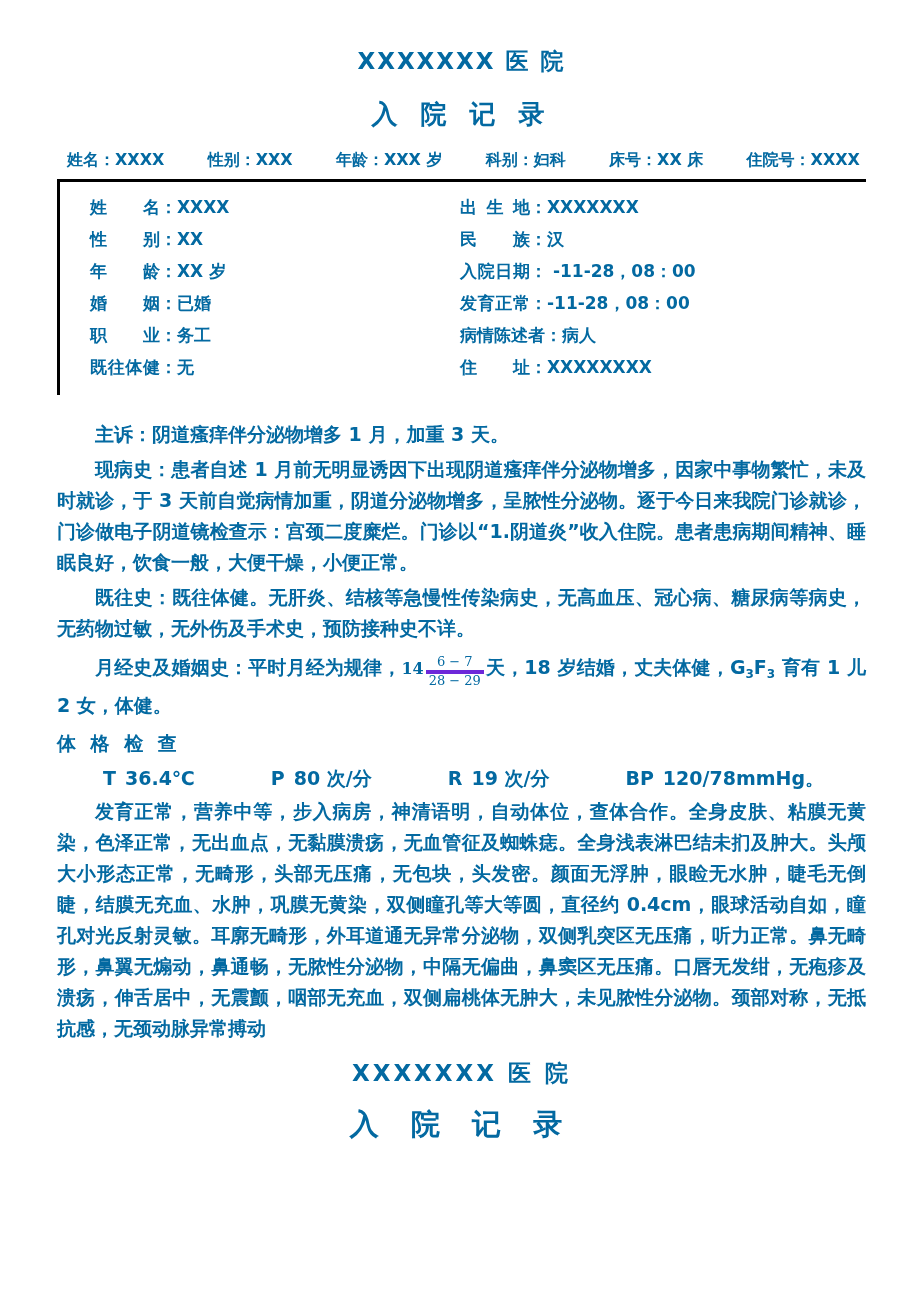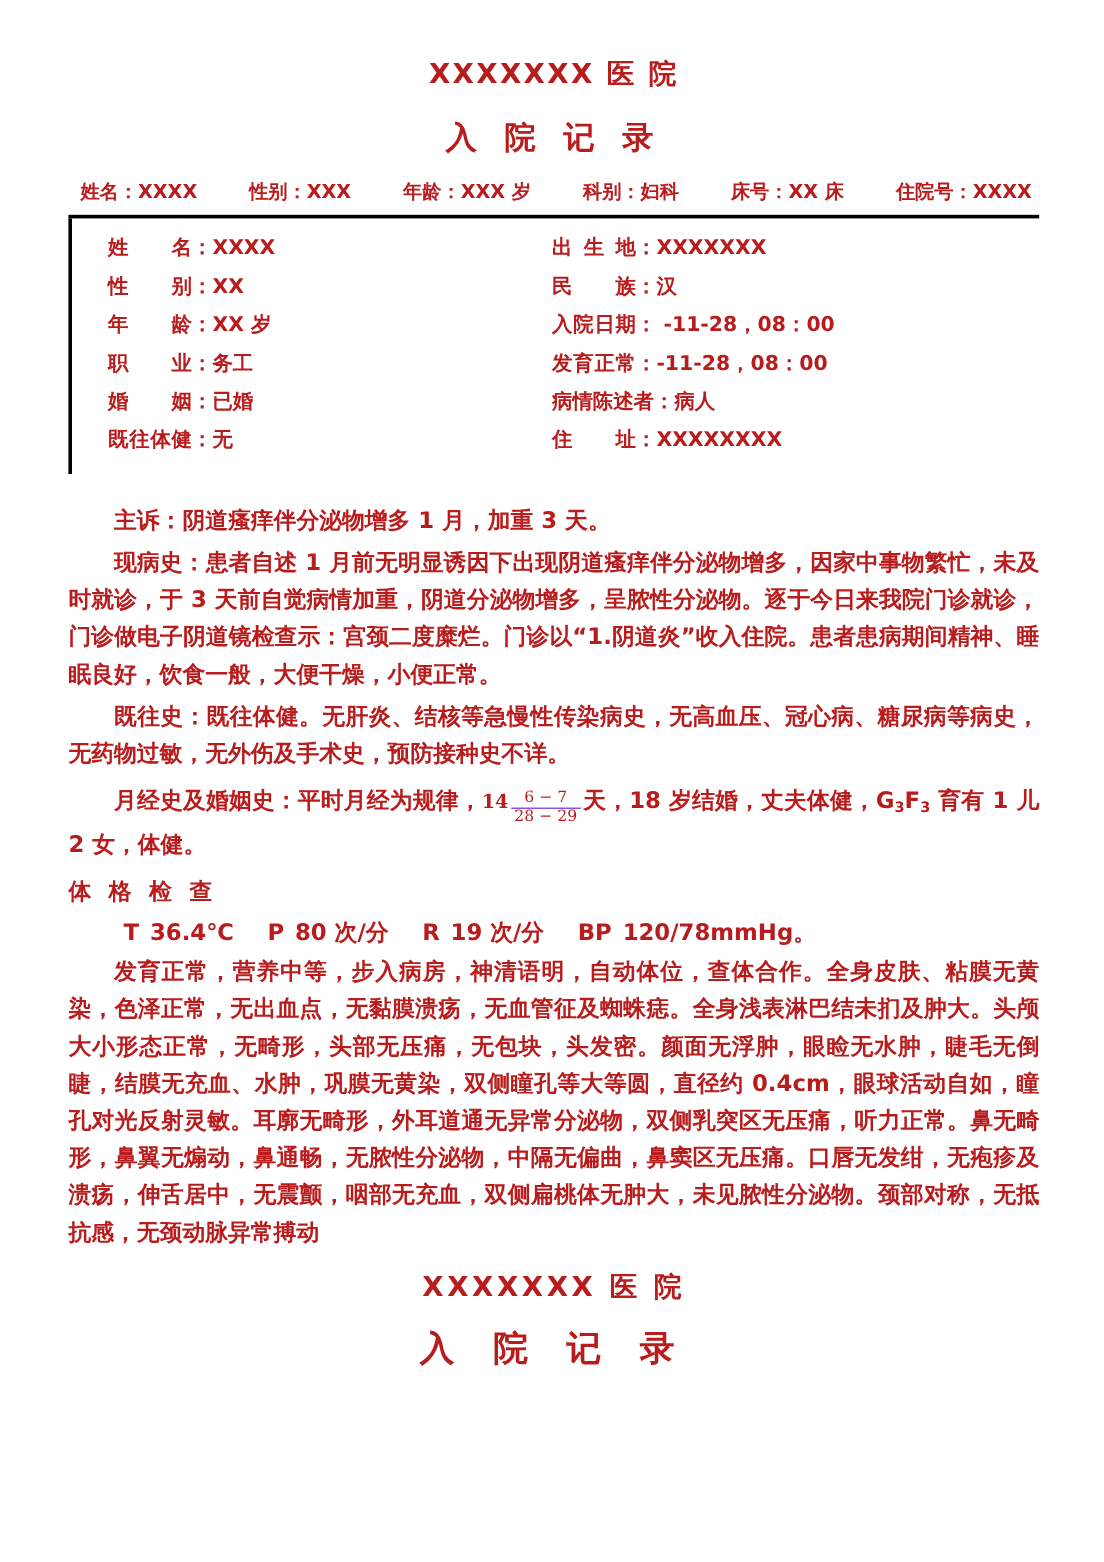--- a/index.html
+++ b/index.html
@@ -1,21 +1,21 @@
 <!DOCTYPE html>
 <html><head>
 <meta charset="utf-8">
 <style>
   html,body{margin:0;padding:0;background:#fff;}
   .page{
     position:relative;
     width:920px;height:1302px;
     box-sizing:border-box;
     background:#ffffff;
-    color:#b91c1c;
+    color:#0369a1;
     padding:46px 54px 0 57px;
     overflow:hidden;
     font-family:"DejaVu Sans","Liberation Sans",sans-serif;
   }
   .doc-title{
     text-align:center;font-size:23px;font-weight:bold;
     letter-spacing:2px;margin:0;
   }
   .doc-subtitle{
     text-align:center;font-size:26px;font-weight:bold;
@@ -47,36 +47,36 @@
   .para{
     margin:0 0 4px;line-height:31px;
     text-align:justify;text-indent:2em;
   }
   .para.gap{margin-top:8px;}
   .exam-heading{
     text-align:left;font-size:19px;font-weight:bold;
     letter-spacing:4px;margin:10px 0 6px;
   }
   .vitals{
-    display:flex;gap:28px;
+    display:flex;gap:76px;
     padding-left:46px;line-height:31px;
     font-weight:bold;margin-bottom:2px;white-space:nowrap;
   }
   .vital-name{margin-right:9px;}
   .math-coeff{
     font-family:"DejaVu Serif","Liberation Serif",serif;
     font-weight:bold;font-size:16px;
   }
   .fraction{
     display:inline-block;vertical-align:-11px;text-align:center;
     font-family:"DejaVu Serif","Liberation Serif",serif;
     font-weight:normal;font-size:13px;line-height:1.15;
     margin:0 2px;text-indent:0;
   }
-  .fraction .num{display:block;border-bottom:1px solid #6d28d9;padding:0 3px;}
+  .fraction .num{display:block;border-bottom:4px solid #6d28d9;padding:0 3px;}
   .fraction .den{display:block;padding:0 3px;}
   .subscript{font-size:12px;vertical-align:-4px;}
   .footer-title{
     text-align:center;font-size:23px;font-weight:bold;
     letter-spacing:3px;margin:14px 0 0;
   }
   .footer-subtitle{
     text-align:center;font-size:29px;font-weight:bold;
     letter-spacing:11px;margin:16px 0 0;
     font-family:"DejaVu Serif","Liberation Serif",serif;
@@ -97,22 +97,22 @@
     <span><span>科别</span><span>：</span><span>妇科</span></span>
     <span><span>床号</span><span>：</span><span>XX 床</span></span>
     <span><span>住院号</span><span>：</span><span>XXXX</span></span>
   </div>
 
   <div class="info-table">
     <div class="info-col left">
       <div class="info-row"><span class="lbl">姓名</span><span>：</span><span>XXXX</span></div>
       <div class="info-row"><span class="lbl">性别</span><span>：</span><span>XX</span></div>
       <div class="info-row"><span class="lbl">年龄</span><span>：</span><span>XX 岁</span></div>
+      <div class="info-row"><span class="lbl">婚姻</span><span>：</span><span>已婚</span></div>
       <div class="info-row"><span class="lbl">职业</span><span>：</span><span>务工</span></div>
-      <div class="info-row"><span class="lbl">婚姻</span><span>：</span><span>已婚</span></div>
       <div class="info-row"><span class="lbl">既往体健</span><span>：</span><span>无</span></div>
     </div>
     <div class="info-col right">
       <div class="info-row"><span class="lbl">出生地</span><span>：</span><span>XXXXXXX</span></div>
       <div class="info-row"><span class="lbl">民族</span><span>：</span><span>汉</span></div>
       <div class="info-row"><span class="lbl">入院日期</span><span>：</span><span> -11-28，08：00</span></div>
       <div class="info-row"><span class="lbl">发育正常</span><span>：</span><span>-11-28，08：00</span></div>
       <div class="info-row"><span class="lbl wide">病情陈述者</span><span>：</span><span>病人</span></div>
       <div class="info-row"><span class="lbl">住址</span><span>：</span><span>XXXXXXXX</span></div>
     </div>

